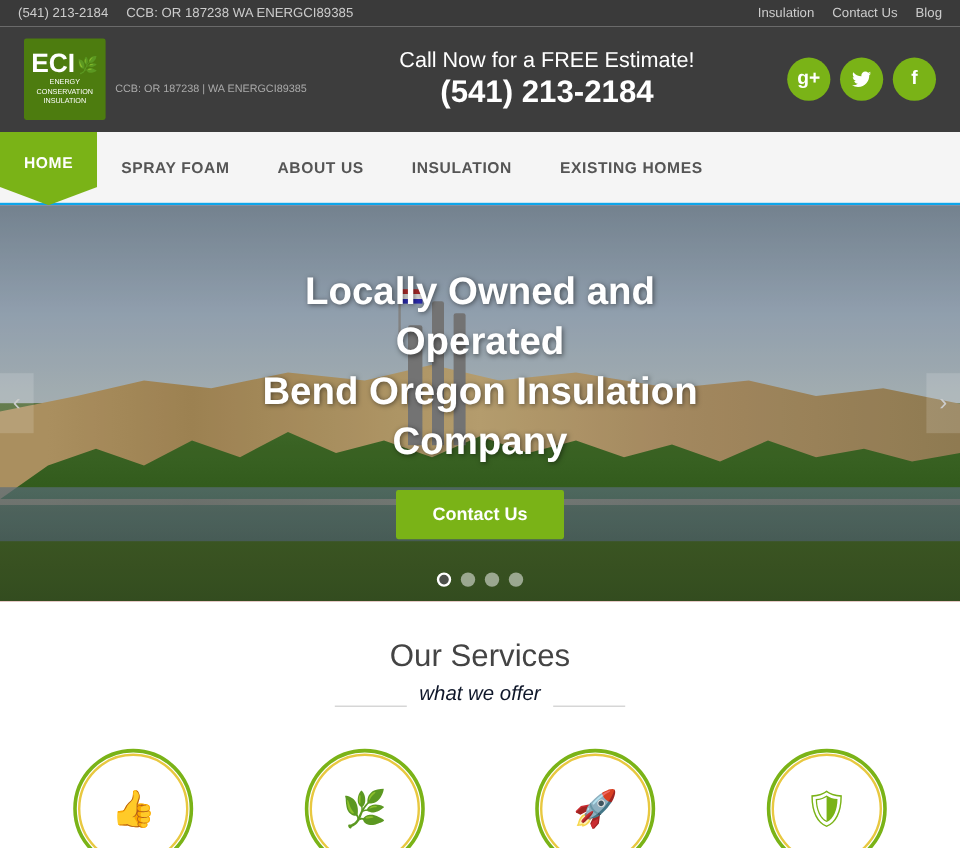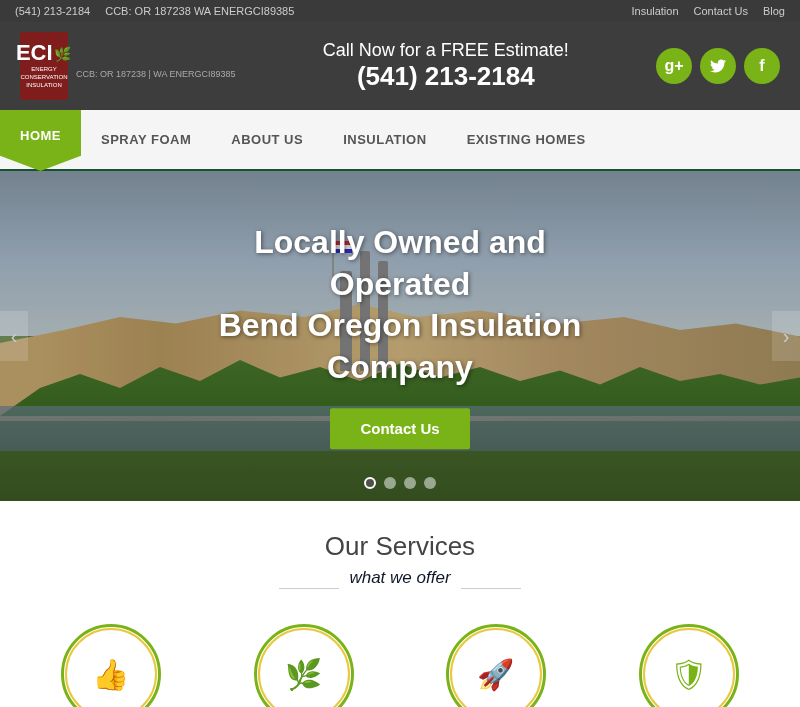--- a/index.html
+++ b/index.html
@@ -26,22 +26,22 @@
       align-items: center;
       justify-content: space-between;
       padding: 10px 20px;
     }
     .logo-area {
       display: flex;
       align-items: center;
       gap: 8px;
     }
     .logo-box {
-      background: #7f1d1d;
-      width: 48px;
+      background: #4d7c0f;
+      width: 68px;
       height: 68px;
       display: flex;
       flex-direction: column;
       align-items: center;
       justify-content: center;
       padding: 4px;
       border-radius: 2px;
     }
     .logo-letters {
       font-size: 22px;
@@ -98,21 +98,21 @@
     }
     .social-google { background: #7ab317; }
     .social-twitter { background: #7ab317; }
     .social-facebook { background: #7ab317; }
 
     
     .nav {
       background: #f5f5f5;
       display: flex;
       align-items: stretch;
-      border-bottom: 2px solid #14532d;
+      border-bottom: 2px solid #0ea5e9;
       position: relative;
       z-index: 10;
     }
     .nav-item {
       padding: 18px 20px;
       font-size: 13px;
       font-weight: 600;
       color: #555;
       cursor: pointer;
       text-transform: uppercase;

